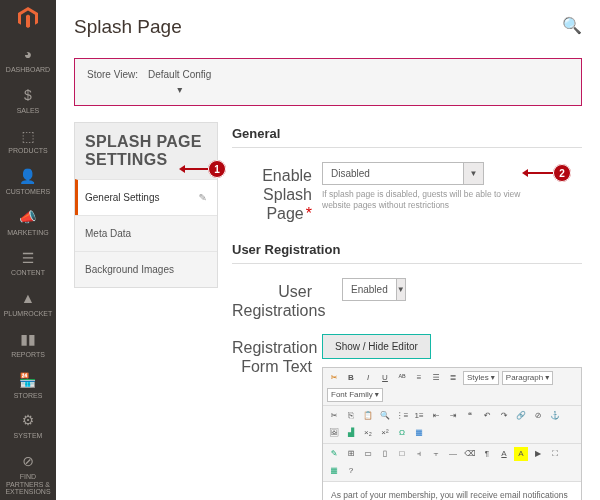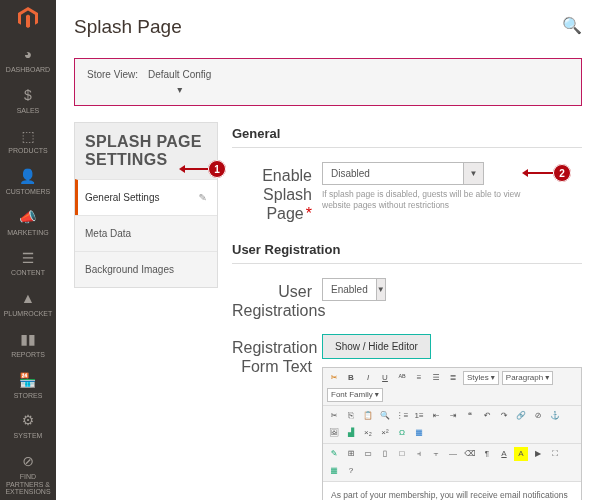--- a/index.html
+++ b/index.html
@@ -23,21 +23,21 @@
 .tab { padding: 12px 10px; font-size: 10px; color: #555; background: #f4f4f4; border-top: 1px solid #e5e5e5; cursor: pointer; display: flex; align-items: center; justify-content: space-between; }
 .tab.active { background: #fff; border-left: 3px solid #e04f00; padding-left: 7px; color: #333; }
 .pencil { color: #999; font-size: 10px; }
 .rightcol { flex: 1; }
 .section-title { font-size: 13px; color: #333; padding: 4px 0 6px; border-bottom: 1px solid #ddd; margin-bottom: 14px; font-weight: 700; }
 .row { display: flex; align-items: flex-start; margin-bottom: 14px; }
 .row .lbl { width: 90px; text-align: right; padding-right: 10px; font-size: 16px; color: #555; padding-top: 4px; line-height: 1.2; }
 .row .lbl .req { color: #d40000; margin-left: 2px; }
 .row .ctl { flex: 1; }
 .select { display: flex; align-items: stretch; width: 162px; }
-.select.sm { width: 60px; }
+.select.sm { width: 60px; margin-left: 20px; }
 .select-val { flex: 1; border: 1px solid #bbb; background: #fff; padding: 5px 8px; font-size: 10px; color: #555; }
 .select-btn { width: 20px; border: 1px solid #bbb; border-left: none; background: #eceaea; display: flex; align-items: center; justify-content: center; cursor: pointer; font-size: 8px; color: #555; }
 .help { font-size: 8.5px; color: #999; margin-top: 4px; line-height: 1.3; width: 200px; }
 .btn { background: #e9e9e9; border: 1px solid #14b8a6; padding: 6px 12px; font-size: 10px; color: #333; cursor: pointer; display: inline-block; }
 .editor { border: 1px solid #c8c8c8; margin-top: 8px; width: 260px; }
 .toolbar { background: #f4f4f4; border-bottom: 1px solid #ddd; padding: 3px 4px; display: flex; flex-wrap: wrap; gap: 3px; align-items: center; font-size: 8px; color: #555; }
 .toolbar .tb { width: 14px; height: 14px; display: inline-flex; align-items: center; justify-content: center; cursor: pointer; }
 .toolbar .tsel { border: 1px solid #c0c0c0; background: #fff; font-size: 8px; padding: 1px 3px; height: 14px; display: inline-flex; align-items: center; gap: 2px; cursor: pointer; }
 .editor-body { padding: 8px; font-size: 8.5px; color: #666; line-height: 1.3; min-height: 36px; }
 .editor-path { border-top: 1px solid #ddd; padding: 4px 6px; font-size: 8px; color: #777; }

